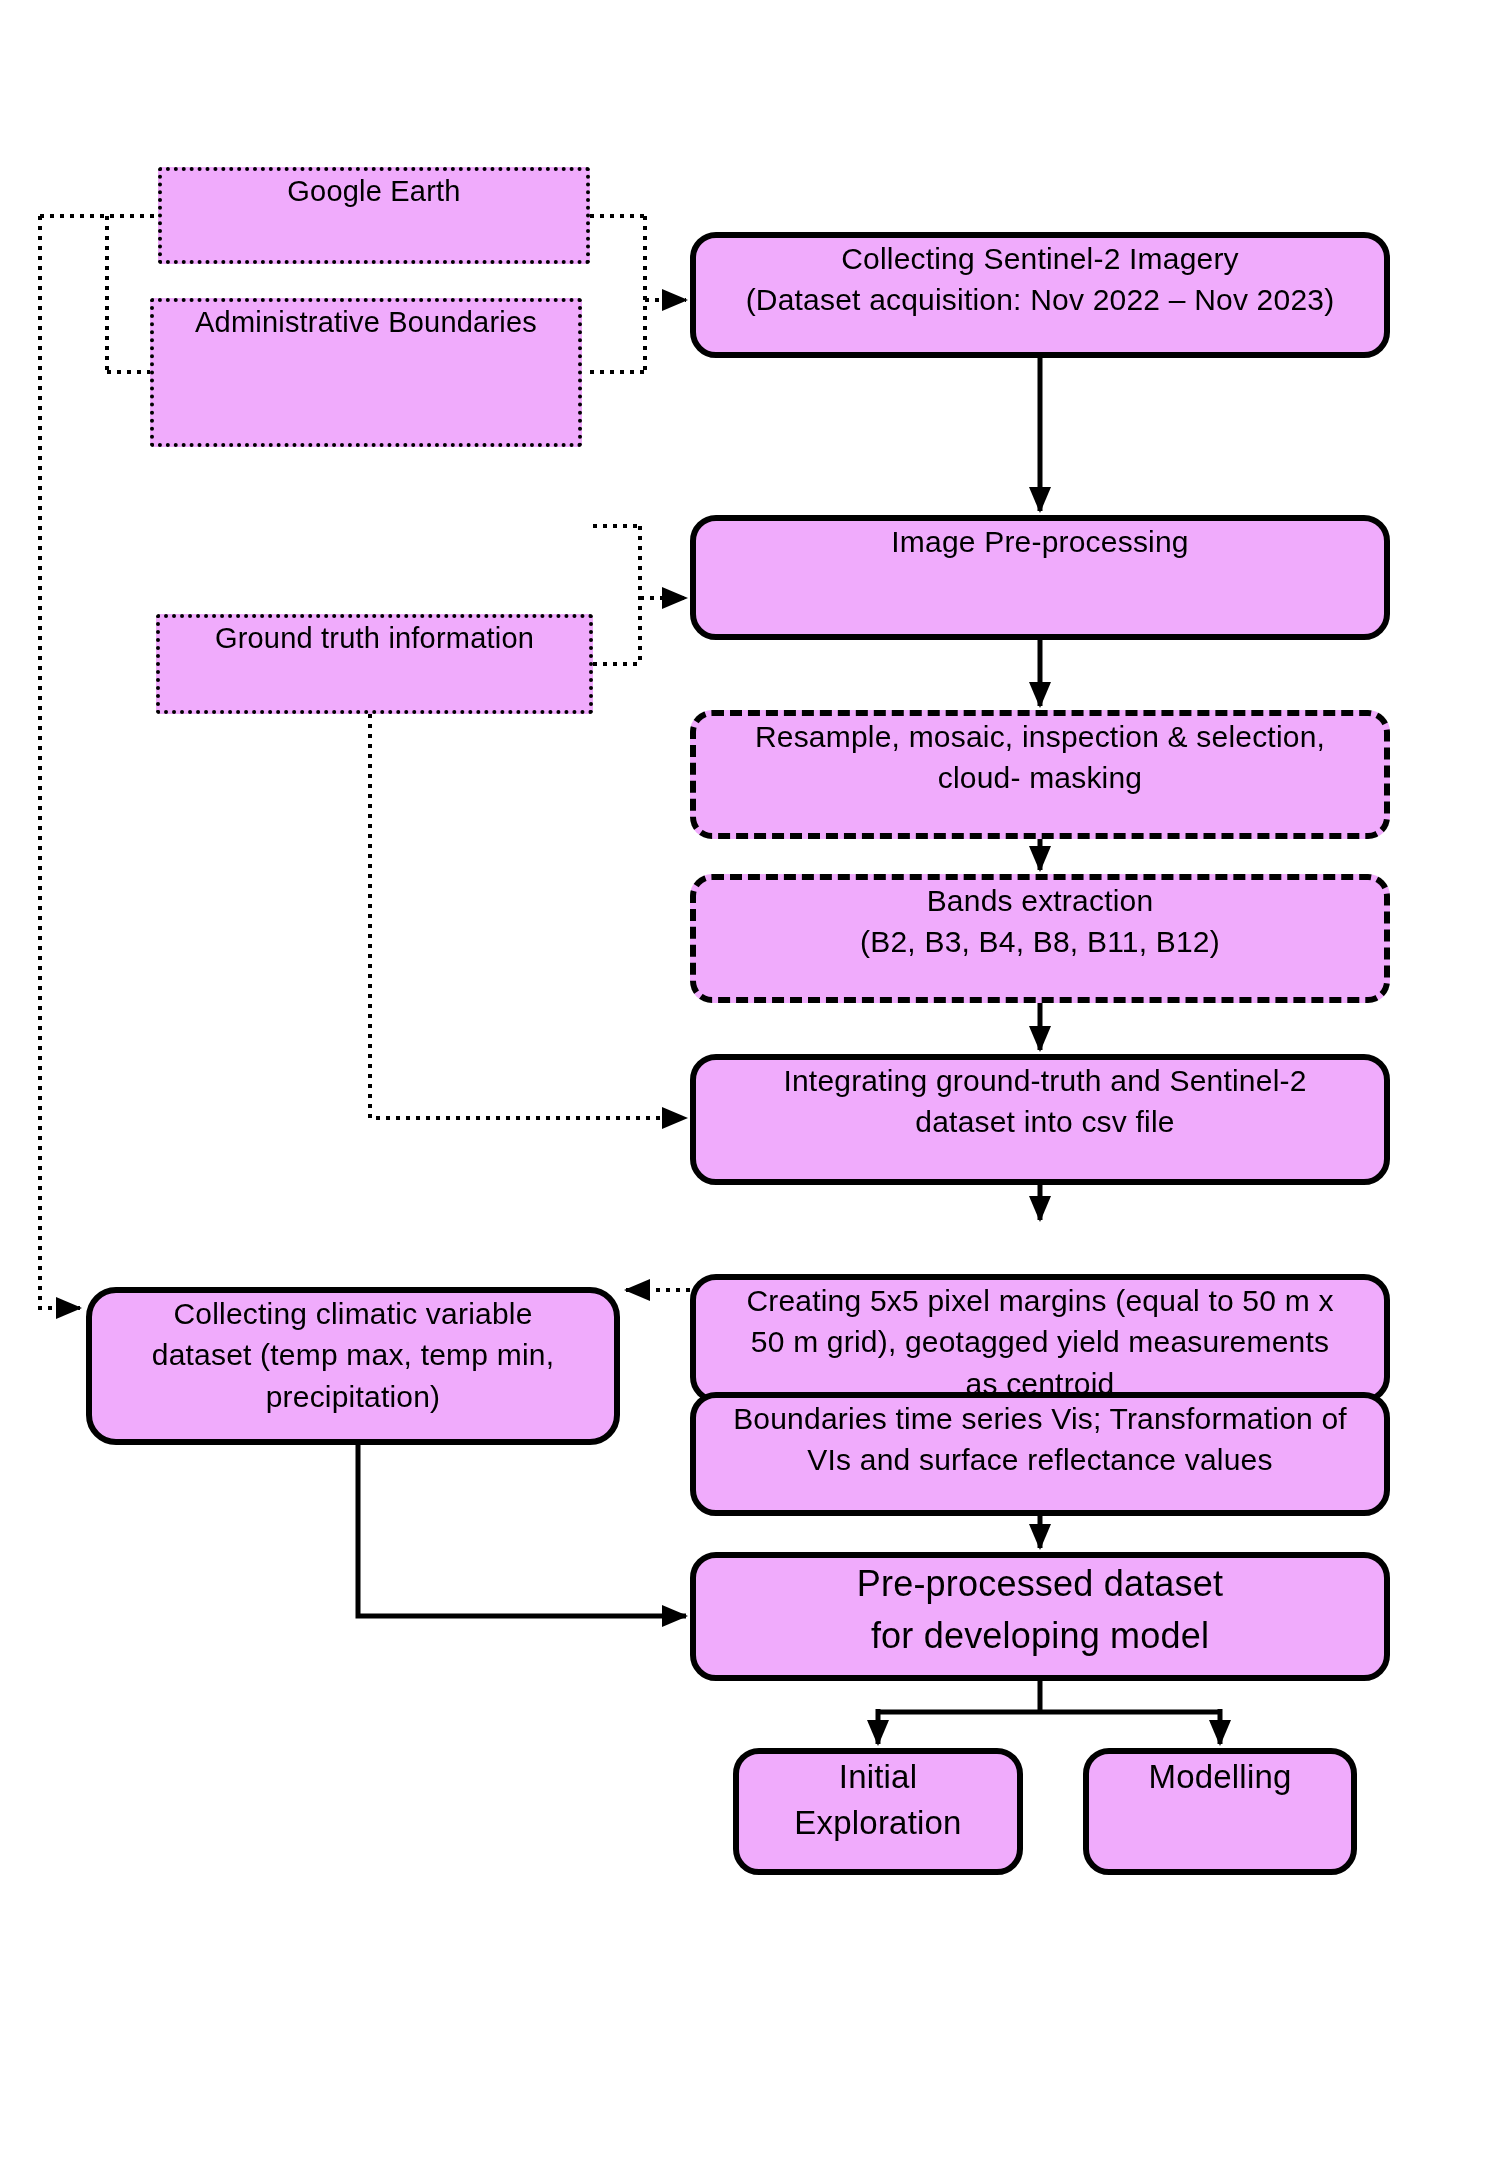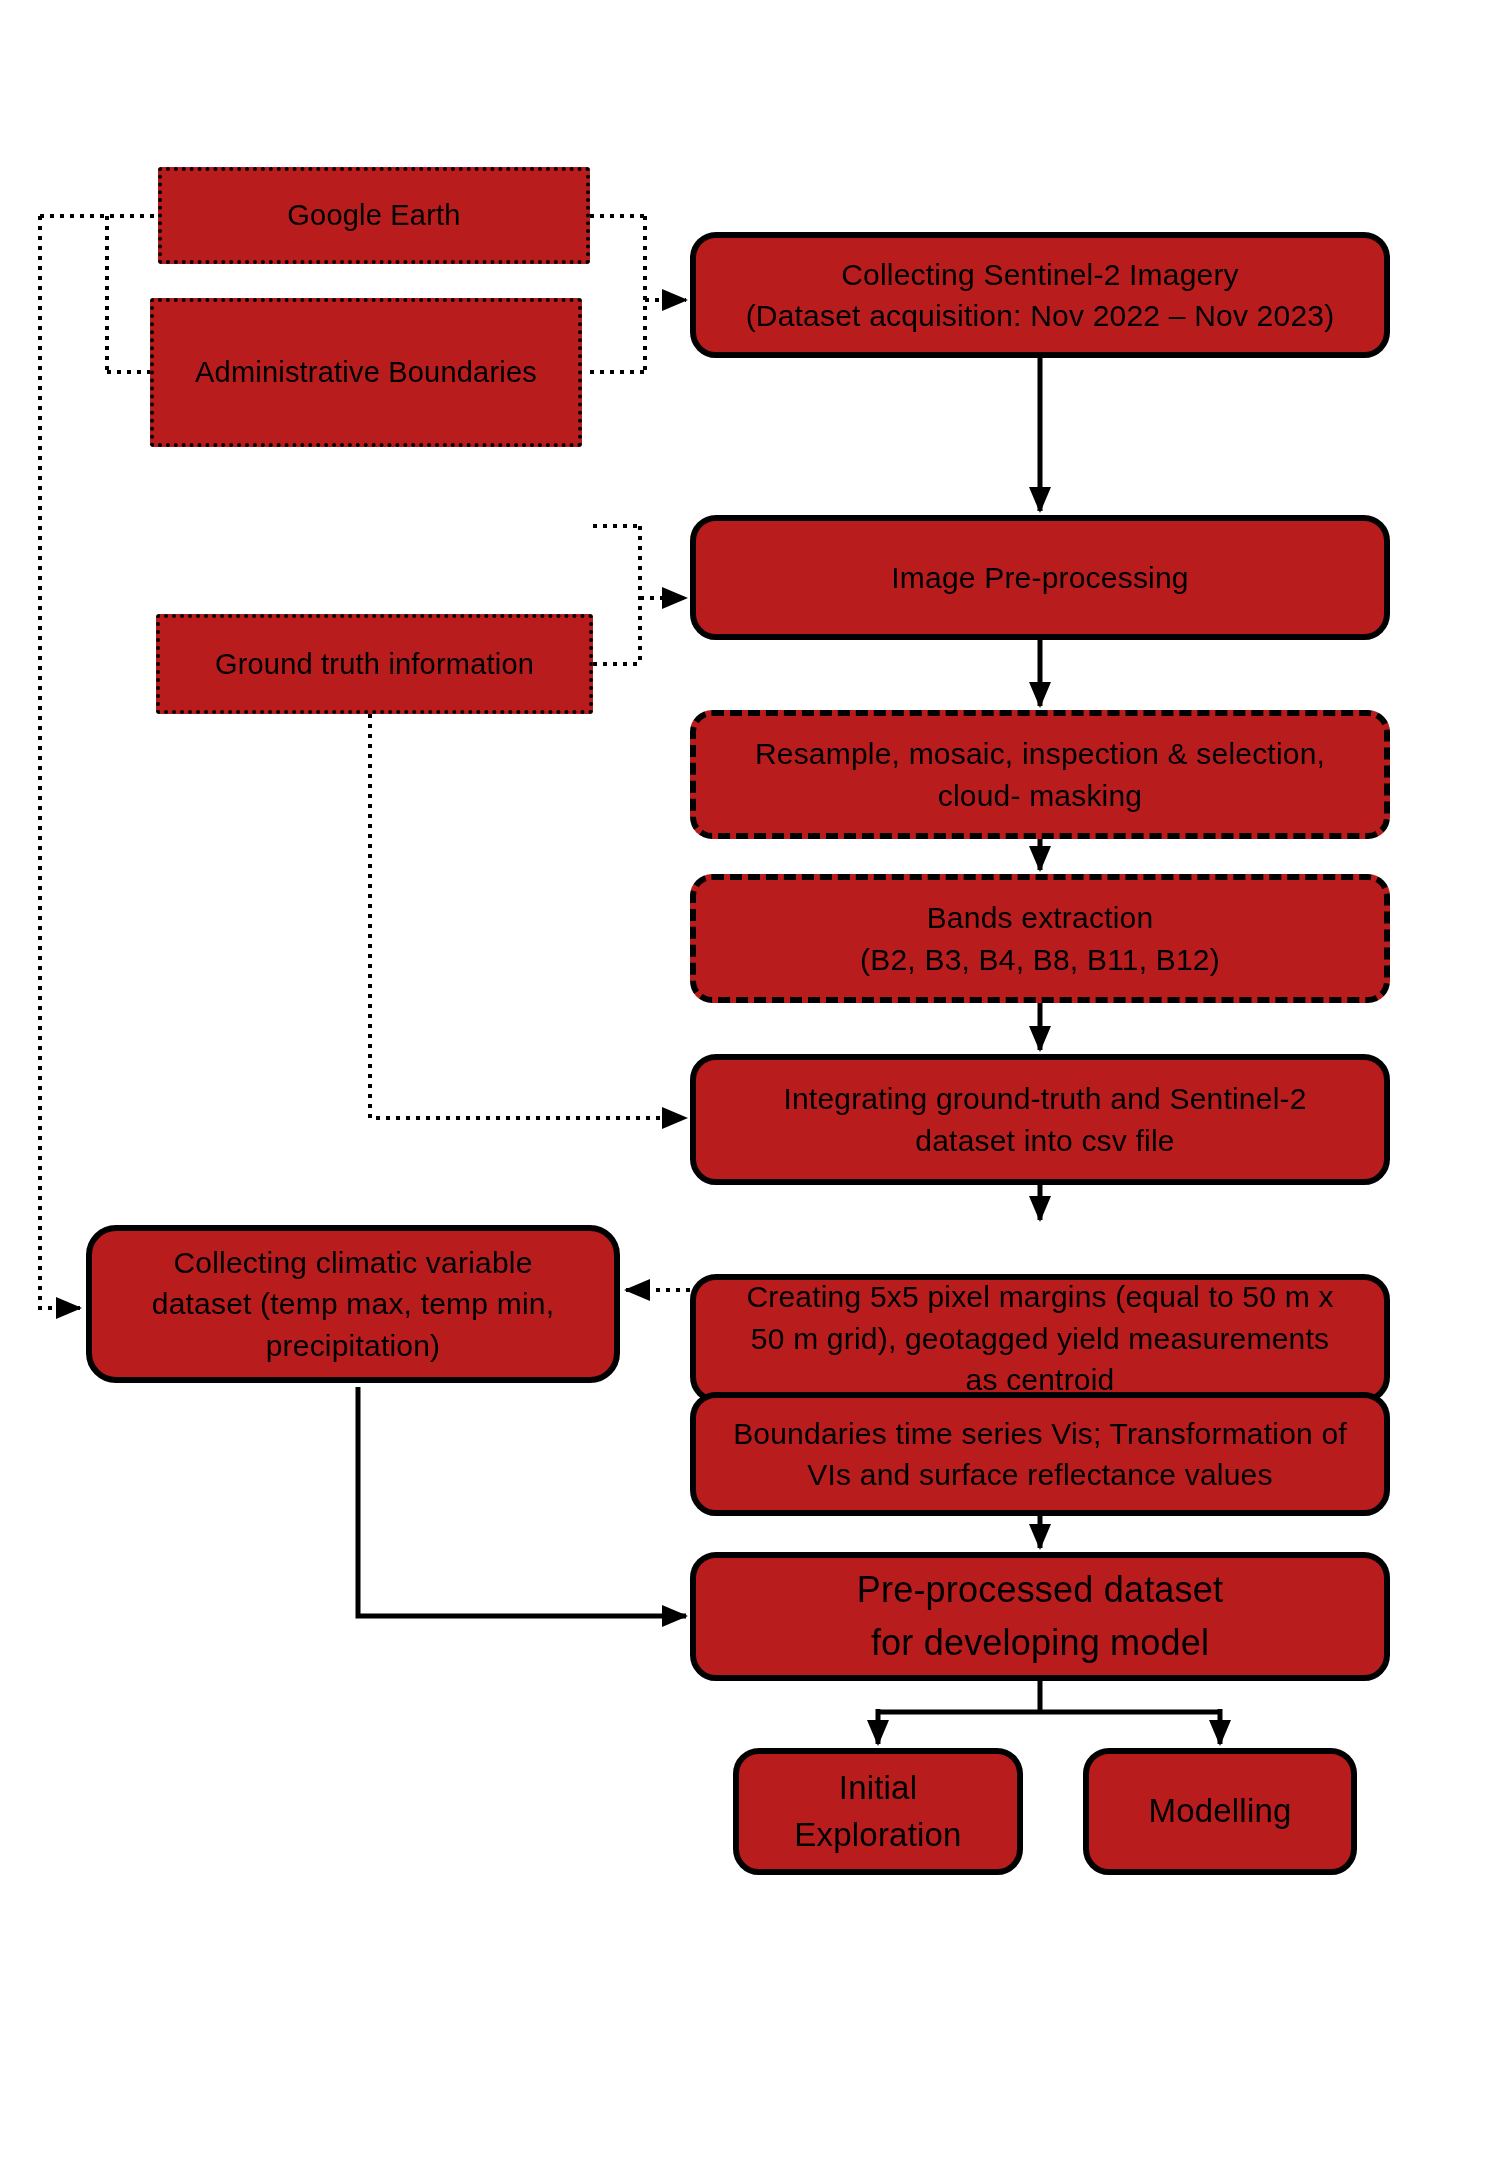--- a/index.html
+++ b/index.html
@@ -14,23 +14,23 @@
   }
   #edges-layer {
     position: absolute;
     left: 0; top: 0;
     width: 1500px; height: 2167px;
   }
   .node {
     position: absolute;
     box-sizing: border-box;
     display: flex;
-    align-items: center;
+    align-items: flex-start;
     justify-content: center;
-    background: #b91c1c;
+    background: #f0abfc;
     text-align: center;
   }
   .node .label {
     white-space: pre-line;
     text-align: center;
     display: block;
     line-height: 1.38;
     letter-spacing: 0.2px;
   }
   .src   { border: 4px dotted #000; border-radius: 3px;  font-size: 29px; }
@@ -42,21 +42,21 @@
   
   #n-google-earth   { left: 158px;  top: 167px;  width: 432px; height: 97px; }
   #n-admin          { left: 150px;  top: 298px;  width: 432px; height: 149px; }
   #n-sentinel       { left: 690px;  top: 232px;  width: 700px; height: 126px; }
   #n-rice           { left: 156px;  top: 477px;  width: 437px; height: 98px; }
   #n-ground         { left: 156px;  top: 614px;  width: 437px; height: 100px; }
   #n-preproc        { left: 690px;  top: 515px;  width: 700px; height: 125px; }
   #n-resample       { left: 690px;  top: 710px;  width: 700px; height: 129px; }
   #n-bands          { left: 690px;  top: 874px;  width: 700px; height: 129px; }
   #n-integrating    { left: 690px;  top: 1054px; width: 700px; height: 131px; padding-left: 10px; }
-  #n-climatic       { left: 86px;   top: 1225px; width: 534px; height: 158px; border-radius: 30px; }
+  #n-climatic       { left: 86px;   top: 1287px; width: 534px; height: 158px; border-radius: 30px; }
   #n-creating       { left: 690px;  top: 1274px; width: 700px; height: 129px; }
   #n-calculate      { left: 690px;  top: 1392px; width: 700px; height: 124px; }
   #n-preprocessed   { left: 690px;  top: 1552px; width: 700px; height: 129px; }
   #n-initial        { left: 733px;  top: 1748px; width: 290px; height: 127px; }
   #n-modelling      { left: 1083px; top: 1748px; width: 274px; height: 127px; }
 
   .edge-dotted { stroke: #000; stroke-width: 4; fill: none; stroke-dasharray: 4 6; }
   .edge-solid  { stroke: #000; stroke-width: 5; fill: none; }
 </style>
 </head>

